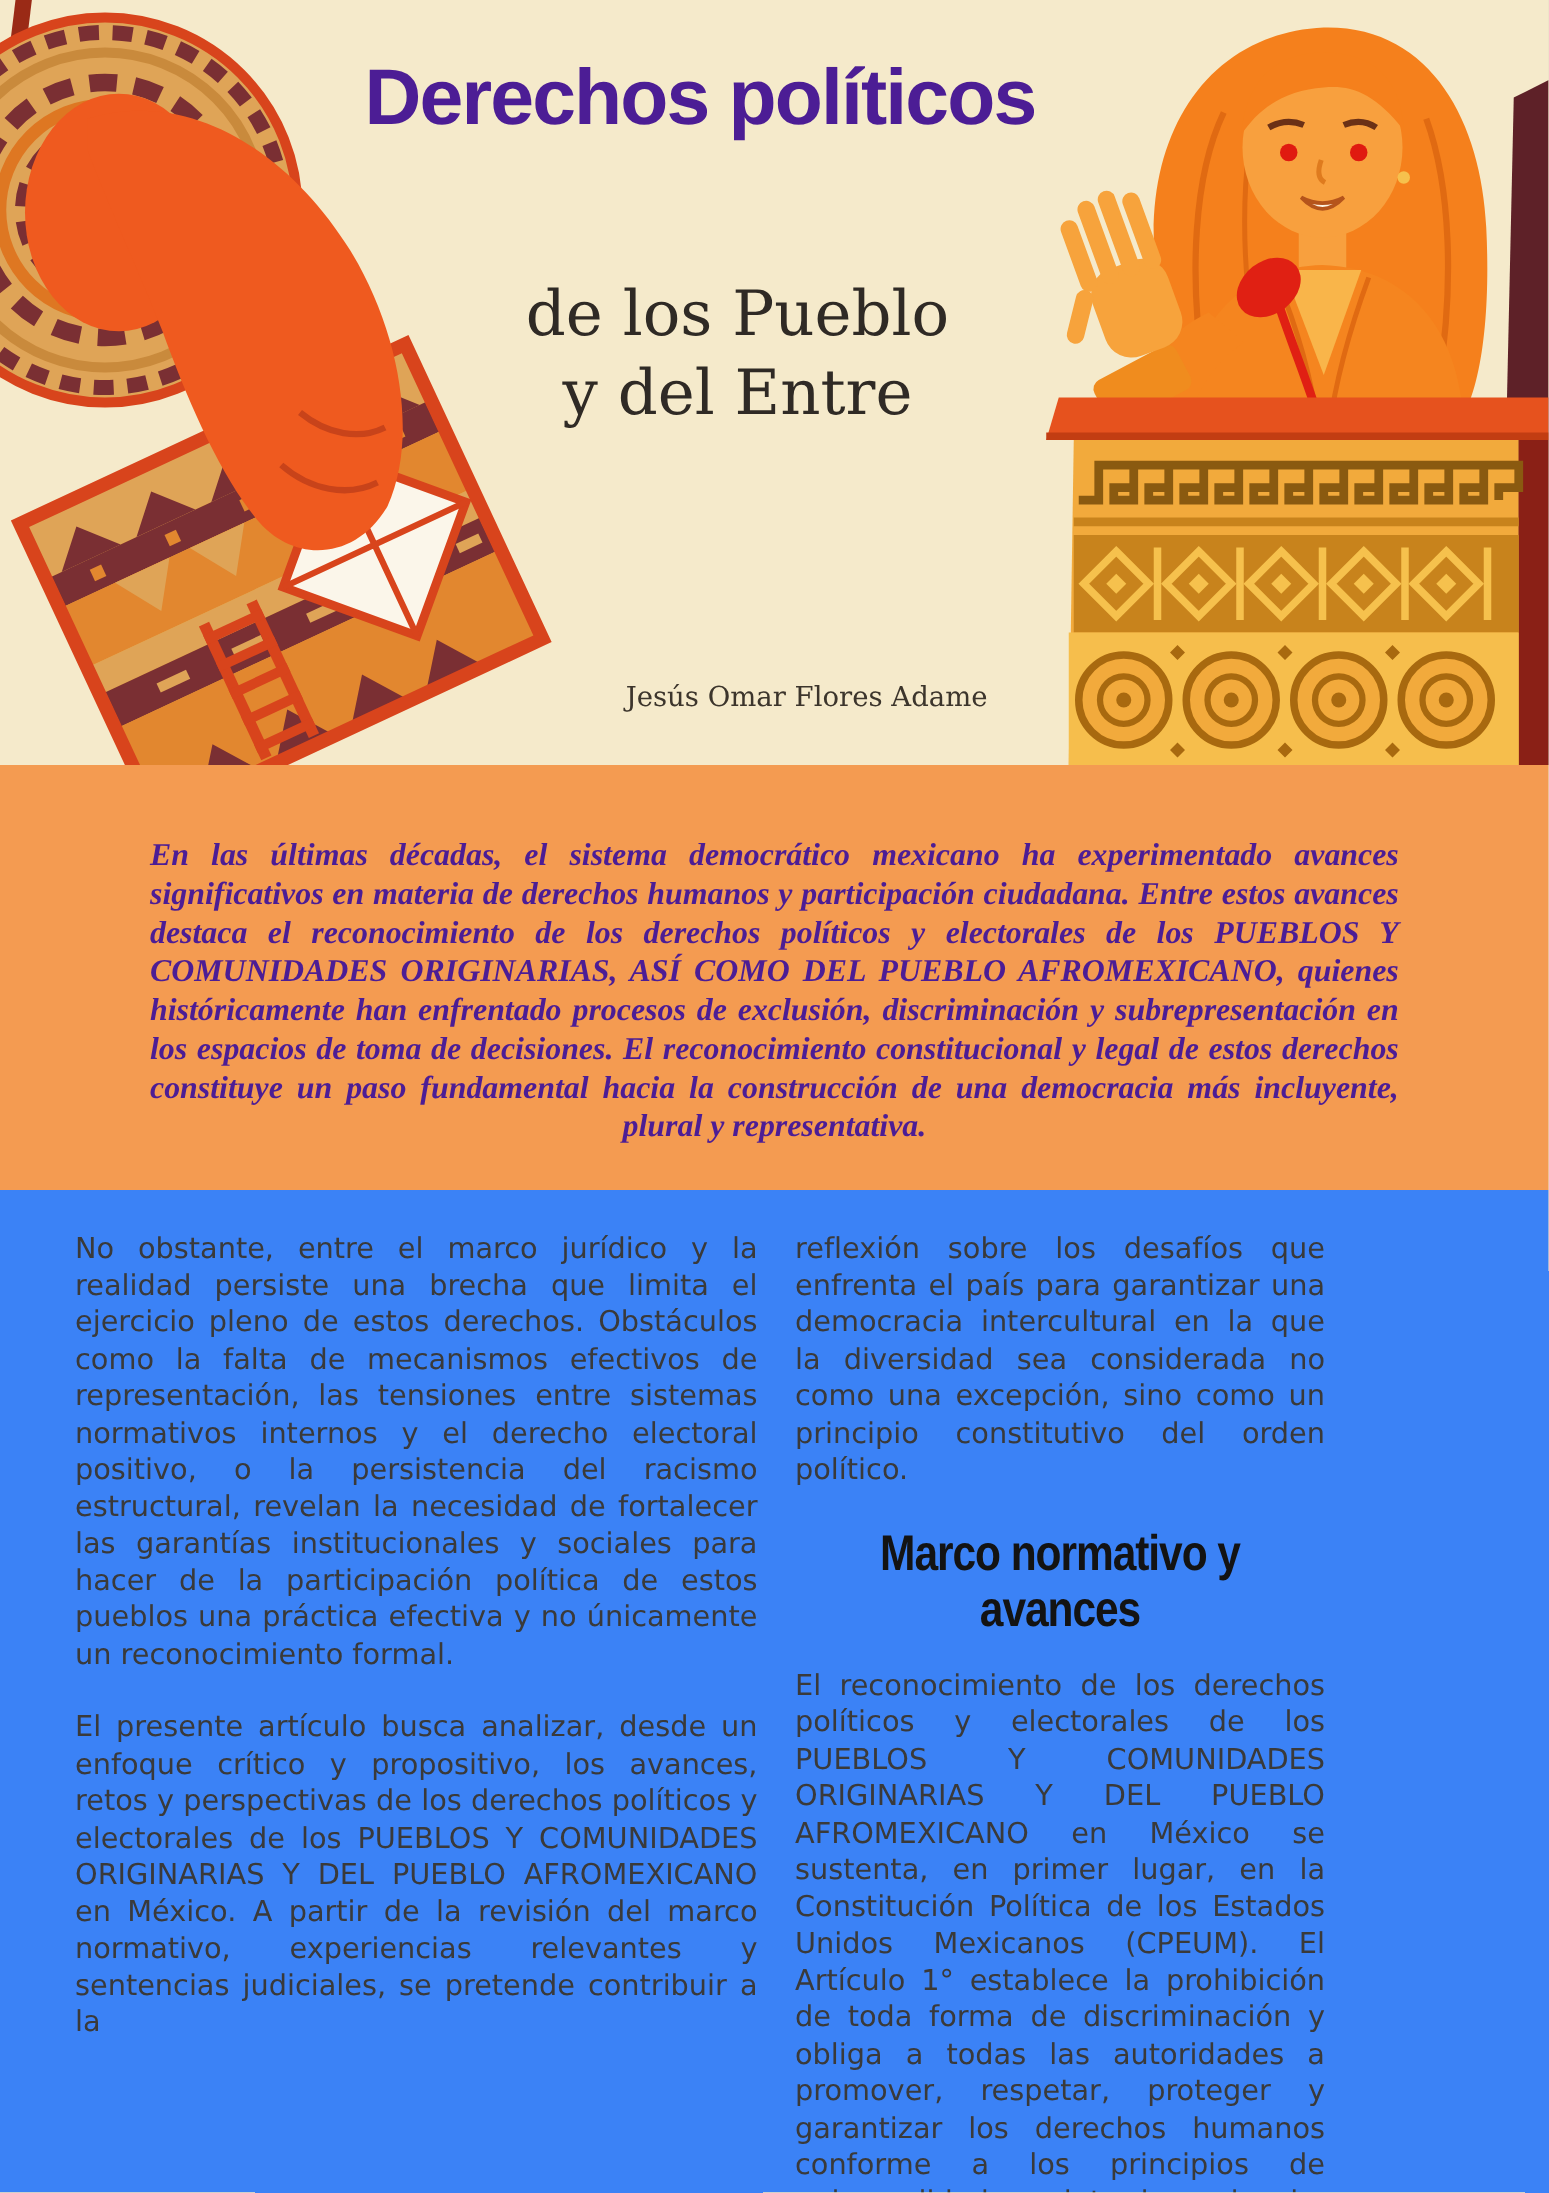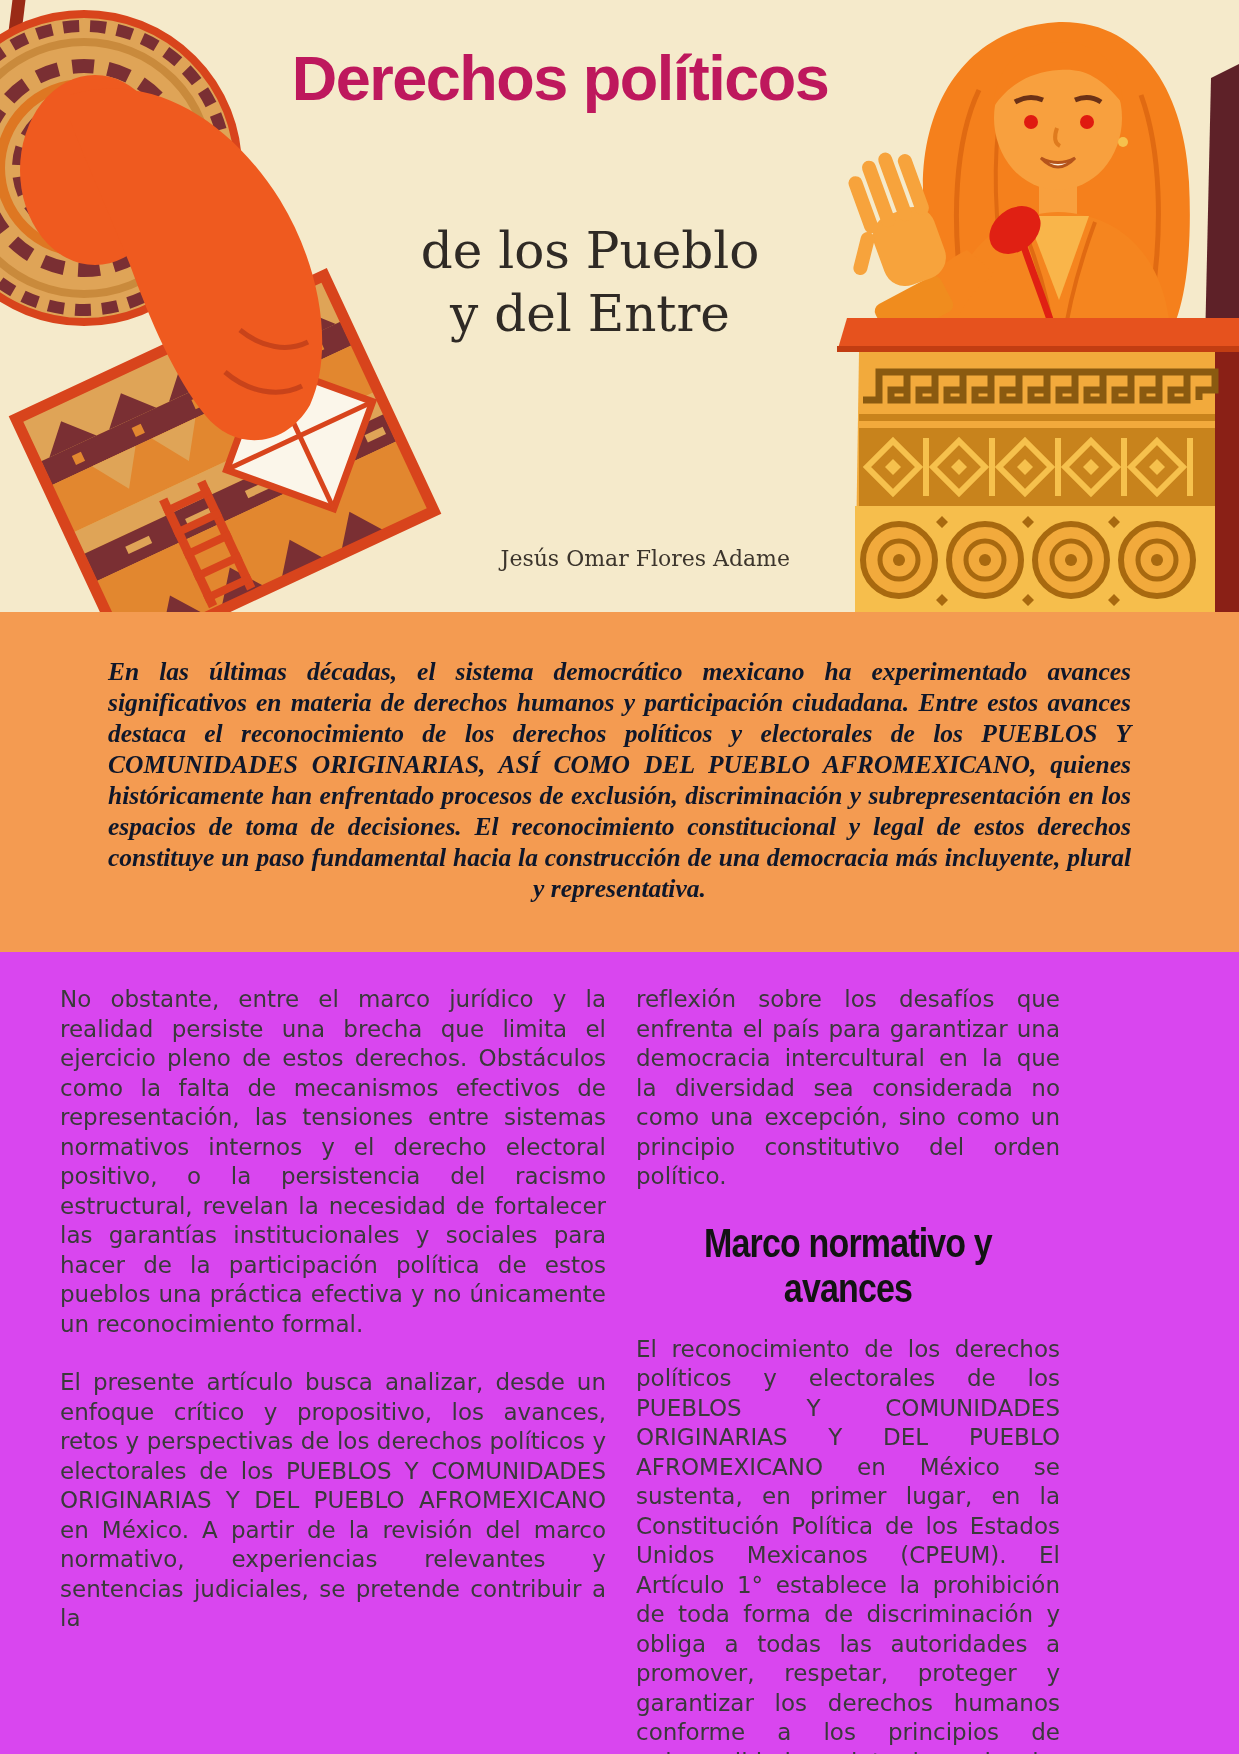--- a/index.html
+++ b/index.html
@@ -10,49 +10,49 @@
     font-family:"DejaVu Sans",sans-serif;
   }
   
   .header{position:absolute;left:0;top:0;width:1239px;height:612px;background:#F5EACB;}
   .illus-left{position:absolute;left:0;top:0;width:470px;height:615px;}
   .illus-right{position:absolute;right:0;top:0;width:480px;height:612px;}
   .title{
     position:absolute;left:170px;top:44px;width:780px;margin:0;
     text-align:center;z-index:3;
     font-family:"Liberation Sans",sans-serif;font-weight:bold;
-    font-size:63px;line-height:68px;letter-spacing:-1.5px;color:#be185d;
+    font-size:63px;line-height:68px;letter-spacing:-1.5px;color:#4c1d95;
   }
   .title span{display:block;}
   .subtitle{
     position:absolute;left:330px;top:220px;width:520px;z-index:3;
     text-align:center;font-family:"DejaVu Serif",serif;
     font-size:50px;line-height:63px;color:#2F2A25;
   }
   .subtitle span{display:block;}
   .author{
     position:absolute;left:330px;top:546px;width:460px;z-index:3;
     text-align:right;font-family:"DejaVu Serif",serif;
     font-size:22px;color:#3C352C;
   }
   
   .abstract{
     position:absolute;left:0;top:612px;width:1239px;height:340px;
     background:#F49B51;box-sizing:border-box;padding:40px 104px 0 104px;
   }
   .abstract p{
-    margin:4px;font-family:"Liberation Serif",serif;
+    margin:16px;font-family:"Liberation Serif",serif;
     font-style:italic;font-weight:bold;
-    font-size:25.5px;line-height:31px;color:#0f172a;
+    font-size:25.5px;line-height:31px;color:#4c1d95;
     text-align:justify;text-align-last:center;
   }
   
   .body{
     position:absolute;left:0;top:952px;width:1239px;height:802px;
-    background:#d946ef;
+    background:#3b82f6;
   }
   .col{position:absolute;top:33px;}
   .col-left{left:60px;width:546px;}
   .col-right{left:636px;width:424px;}
   .col p{
     margin:0 0 29px 0;
     font-size:23px;line-height:29.5px;color:#3A3A3A;
     text-align:justify;
   }
   .section-heading{

